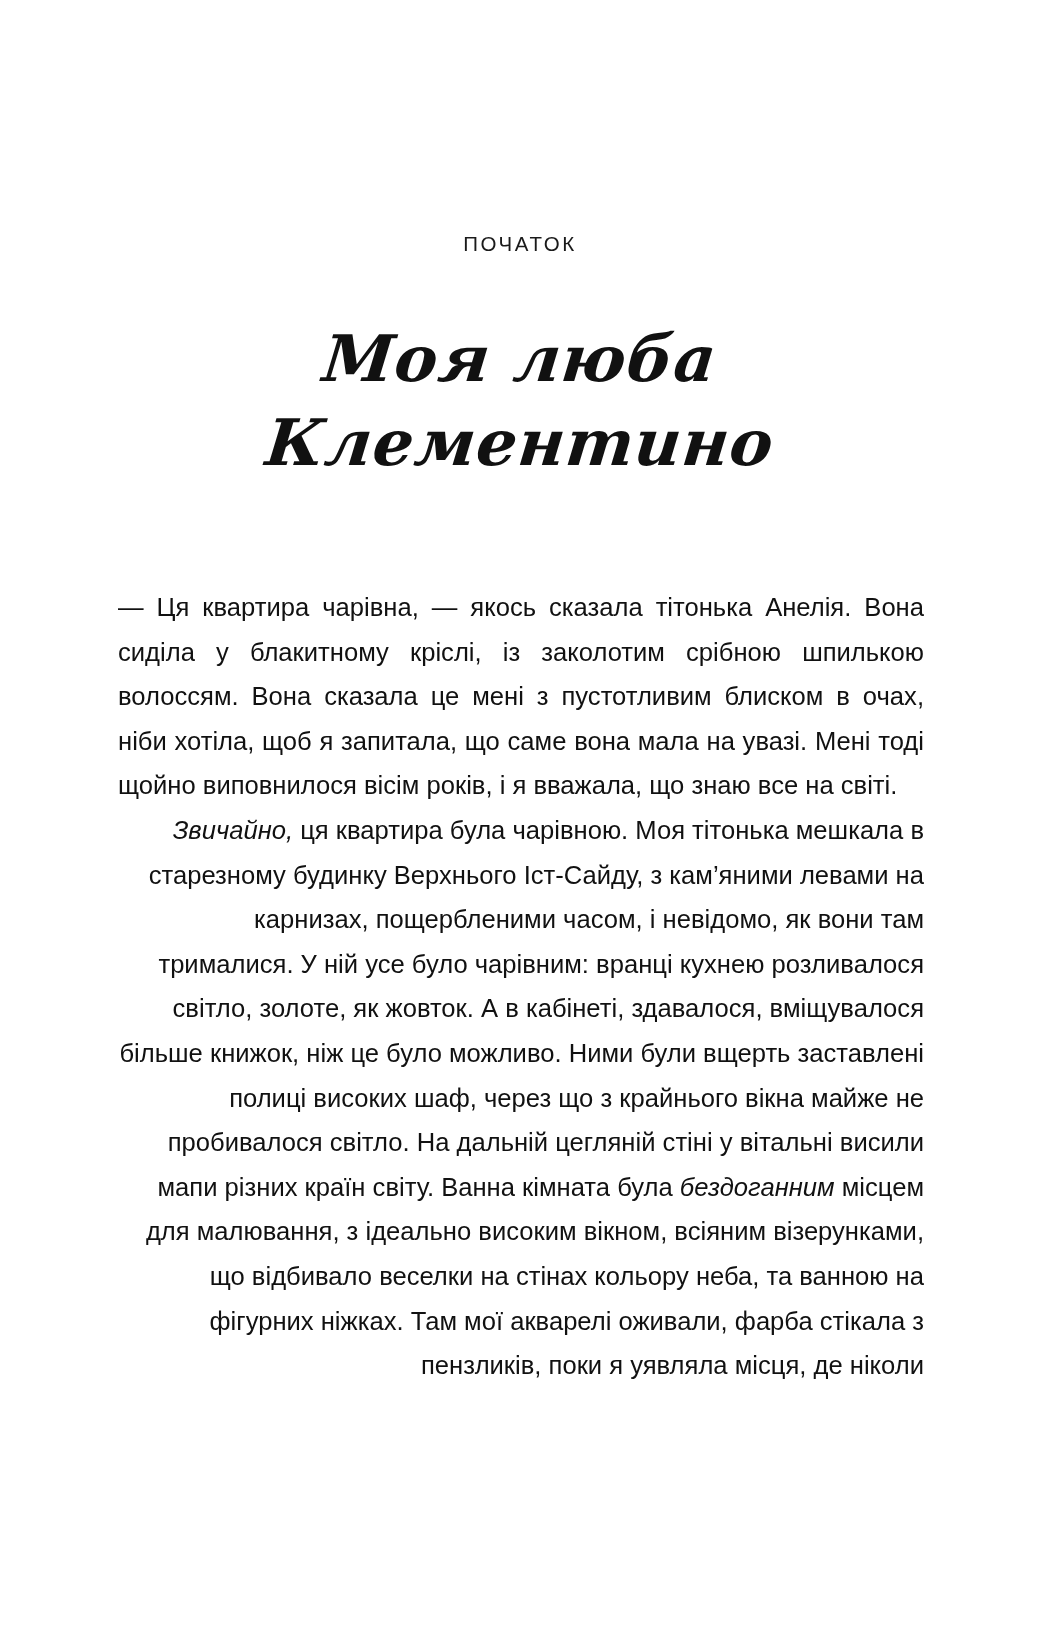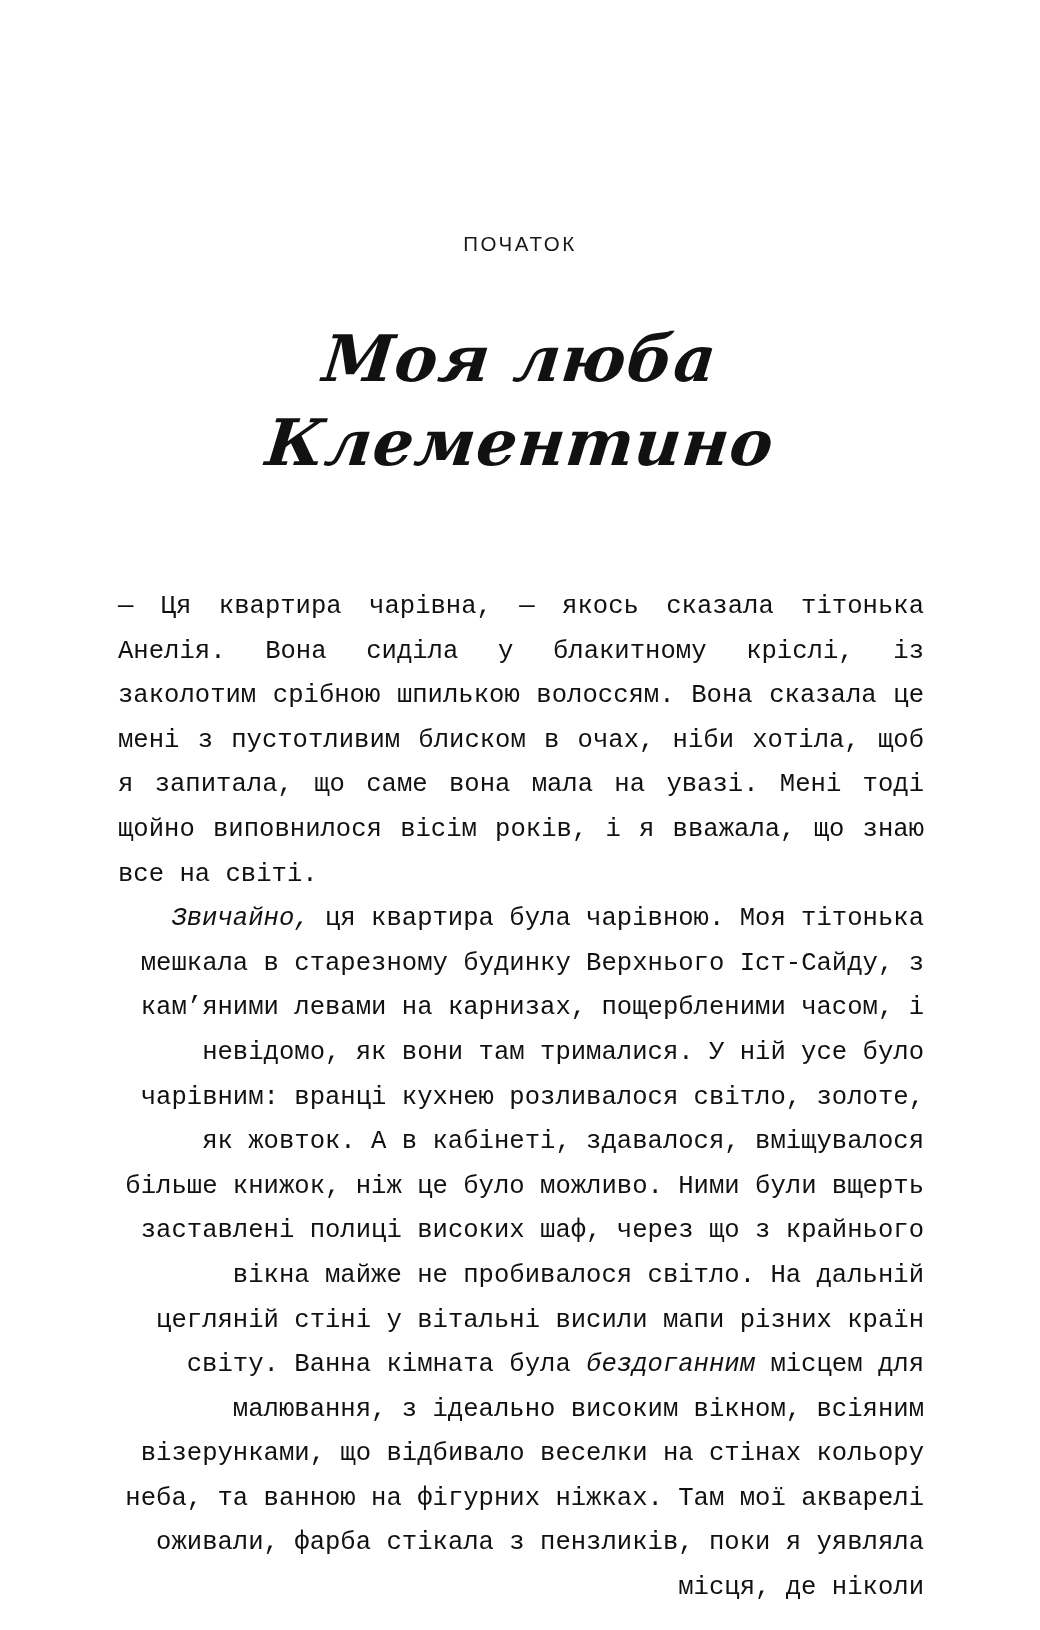--- a/index.html
+++ b/index.html
@@ -58,21 +58,21 @@
     transform: skewX(-6deg);
   }
   .chapter-title .line1 { }
   .chapter-title .line2 { margin-top: 2px; }
 
   .body-text {
     position: absolute;
     left: 118px;
     top: 585px;
     width: 806px;
-    font-family: Liberation Mono, monospace;
+    font-family: Liberation Sans, sans-serif;
     font-size: 25.6px;
     line-height: 44.6px;
     text-align: justify;
     text-justify: inter-word;
     color: #111111;
     hyphens: manual;
   }
 
   .body-text p {
     margin: 0;

